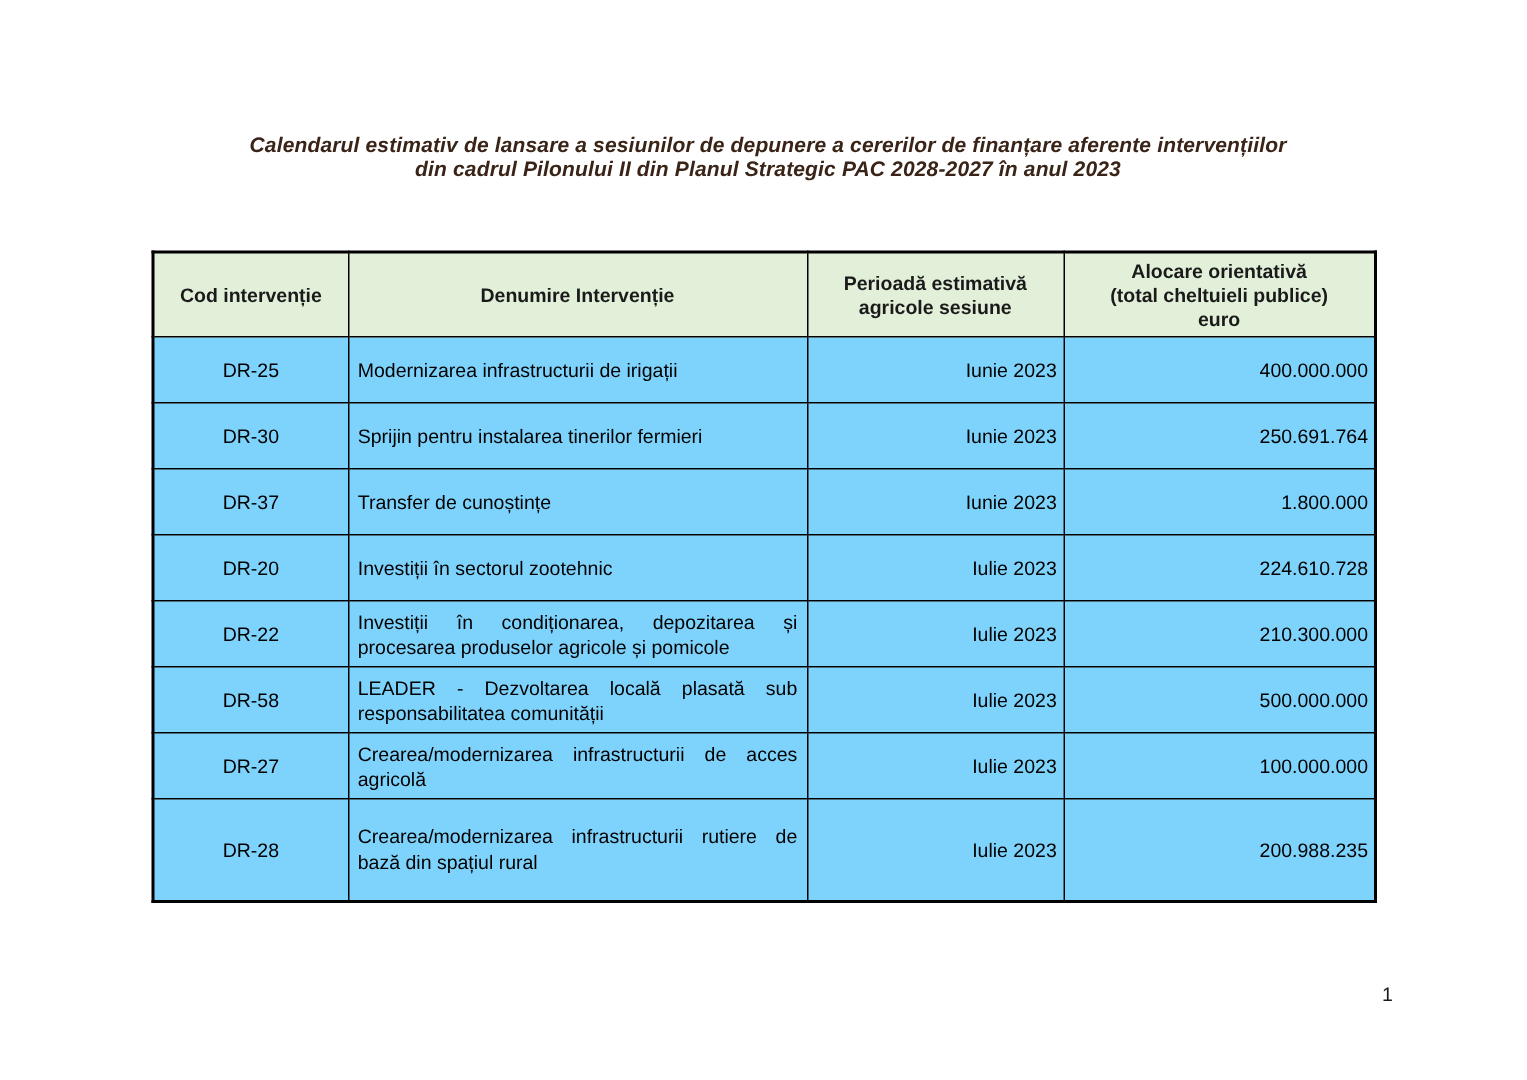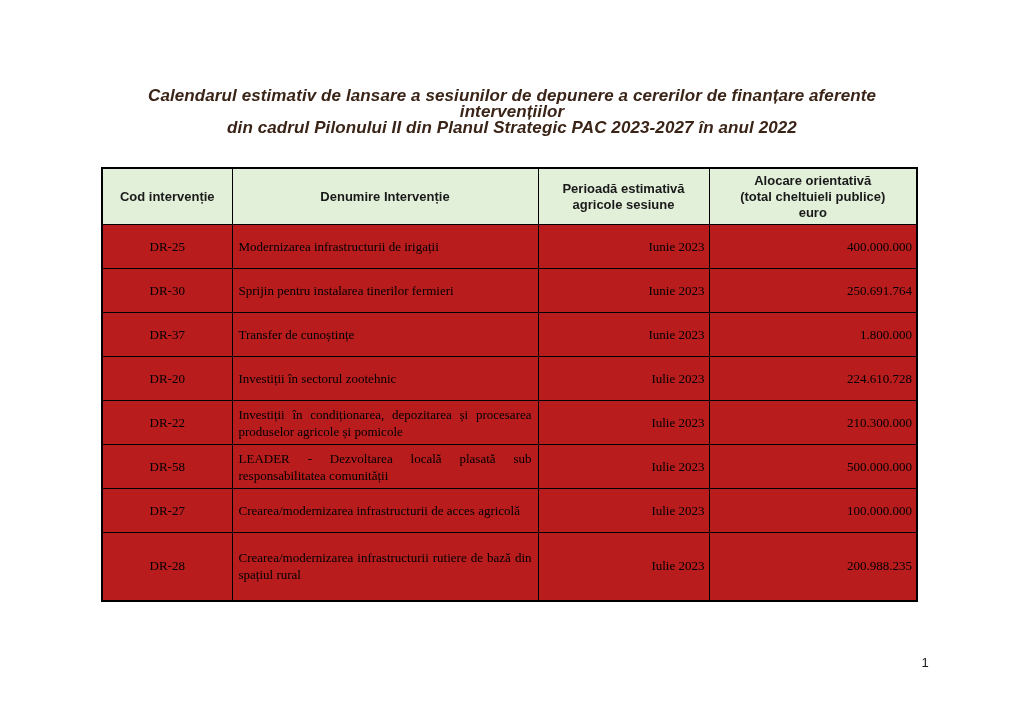--- a/index.html
+++ b/index.html
@@ -16,21 +16,21 @@
     overflow: hidden;
   }
   .doc-title {
     position: absolute;
     top: 88px;
     left: 101px;
     width: 822px;
     text-align: center;
     font-weight: bold;
     font-style: italic;
-    font-size: 17px;
+    font-size: 14px;
     line-height: 16px;
     color: var(--title-text, #3a2417);
     letter-spacing: 0.1px;
   }
   table.interventions {
     position: absolute;
     top: 167px;
     left: 101px;
     width: 815px;
     border-collapse: collapse;
@@ -48,22 +48,21 @@
     font-weight: bold;
     text-align: center;
     white-space: pre-line;
     line-height: 16px;
     height: 51px;
     padding: 2px 4px;
     color: #1a1a1a;
   }
   table.interventions tbody tr {
     height: 44px;
-    background: #b91c1c;
-    font-family: Liberation Serif, serif;
+    background: #7dd3fc;
   }
   table.interventions tbody tr:last-child {
     height: 68px;
   }
   td.c-cod {
     text-align: center;
     padding: 3px 4px;
   }
   td.c-den {
     text-align: justify;
@@ -83,21 +82,21 @@
     text-align: center;
     font-size: 13px;
     color: #1a1a1a;
   }
 </style>
 </head>
 <body>
 
 <div class="doc-title">
   <div>Calendarul estimativ de lansare a sesiunilor de depunere a cererilor de finanțare aferente intervențiilor</div>
-  <div>din cadrul Pilonului II din Planul Strategic PAC 2023-2027 în anul 2022</div>
+  <div>din cadrul Pilonului II din Planul Strategic PAC 2028-2027 în anul 2023</div>
 </div>
 
 <table class="interventions">
   <colgroup>
     <col style="width:130px">
     <col style="width:306px">
     <col style="width:171px">
     <col style="width:208px">
   </colgroup>
   <thead>

